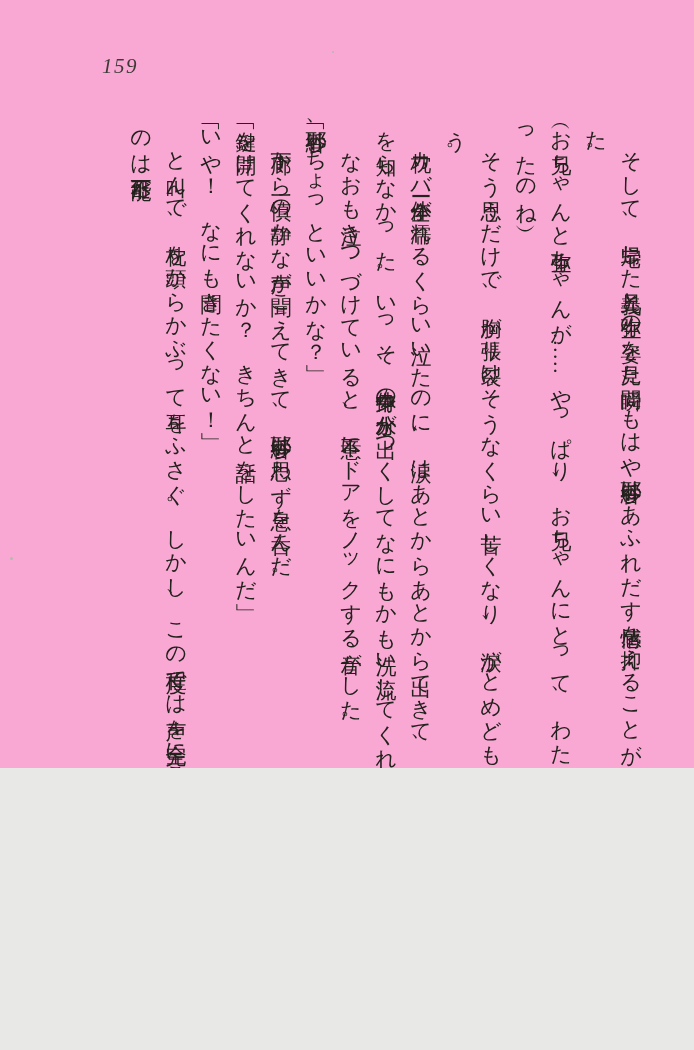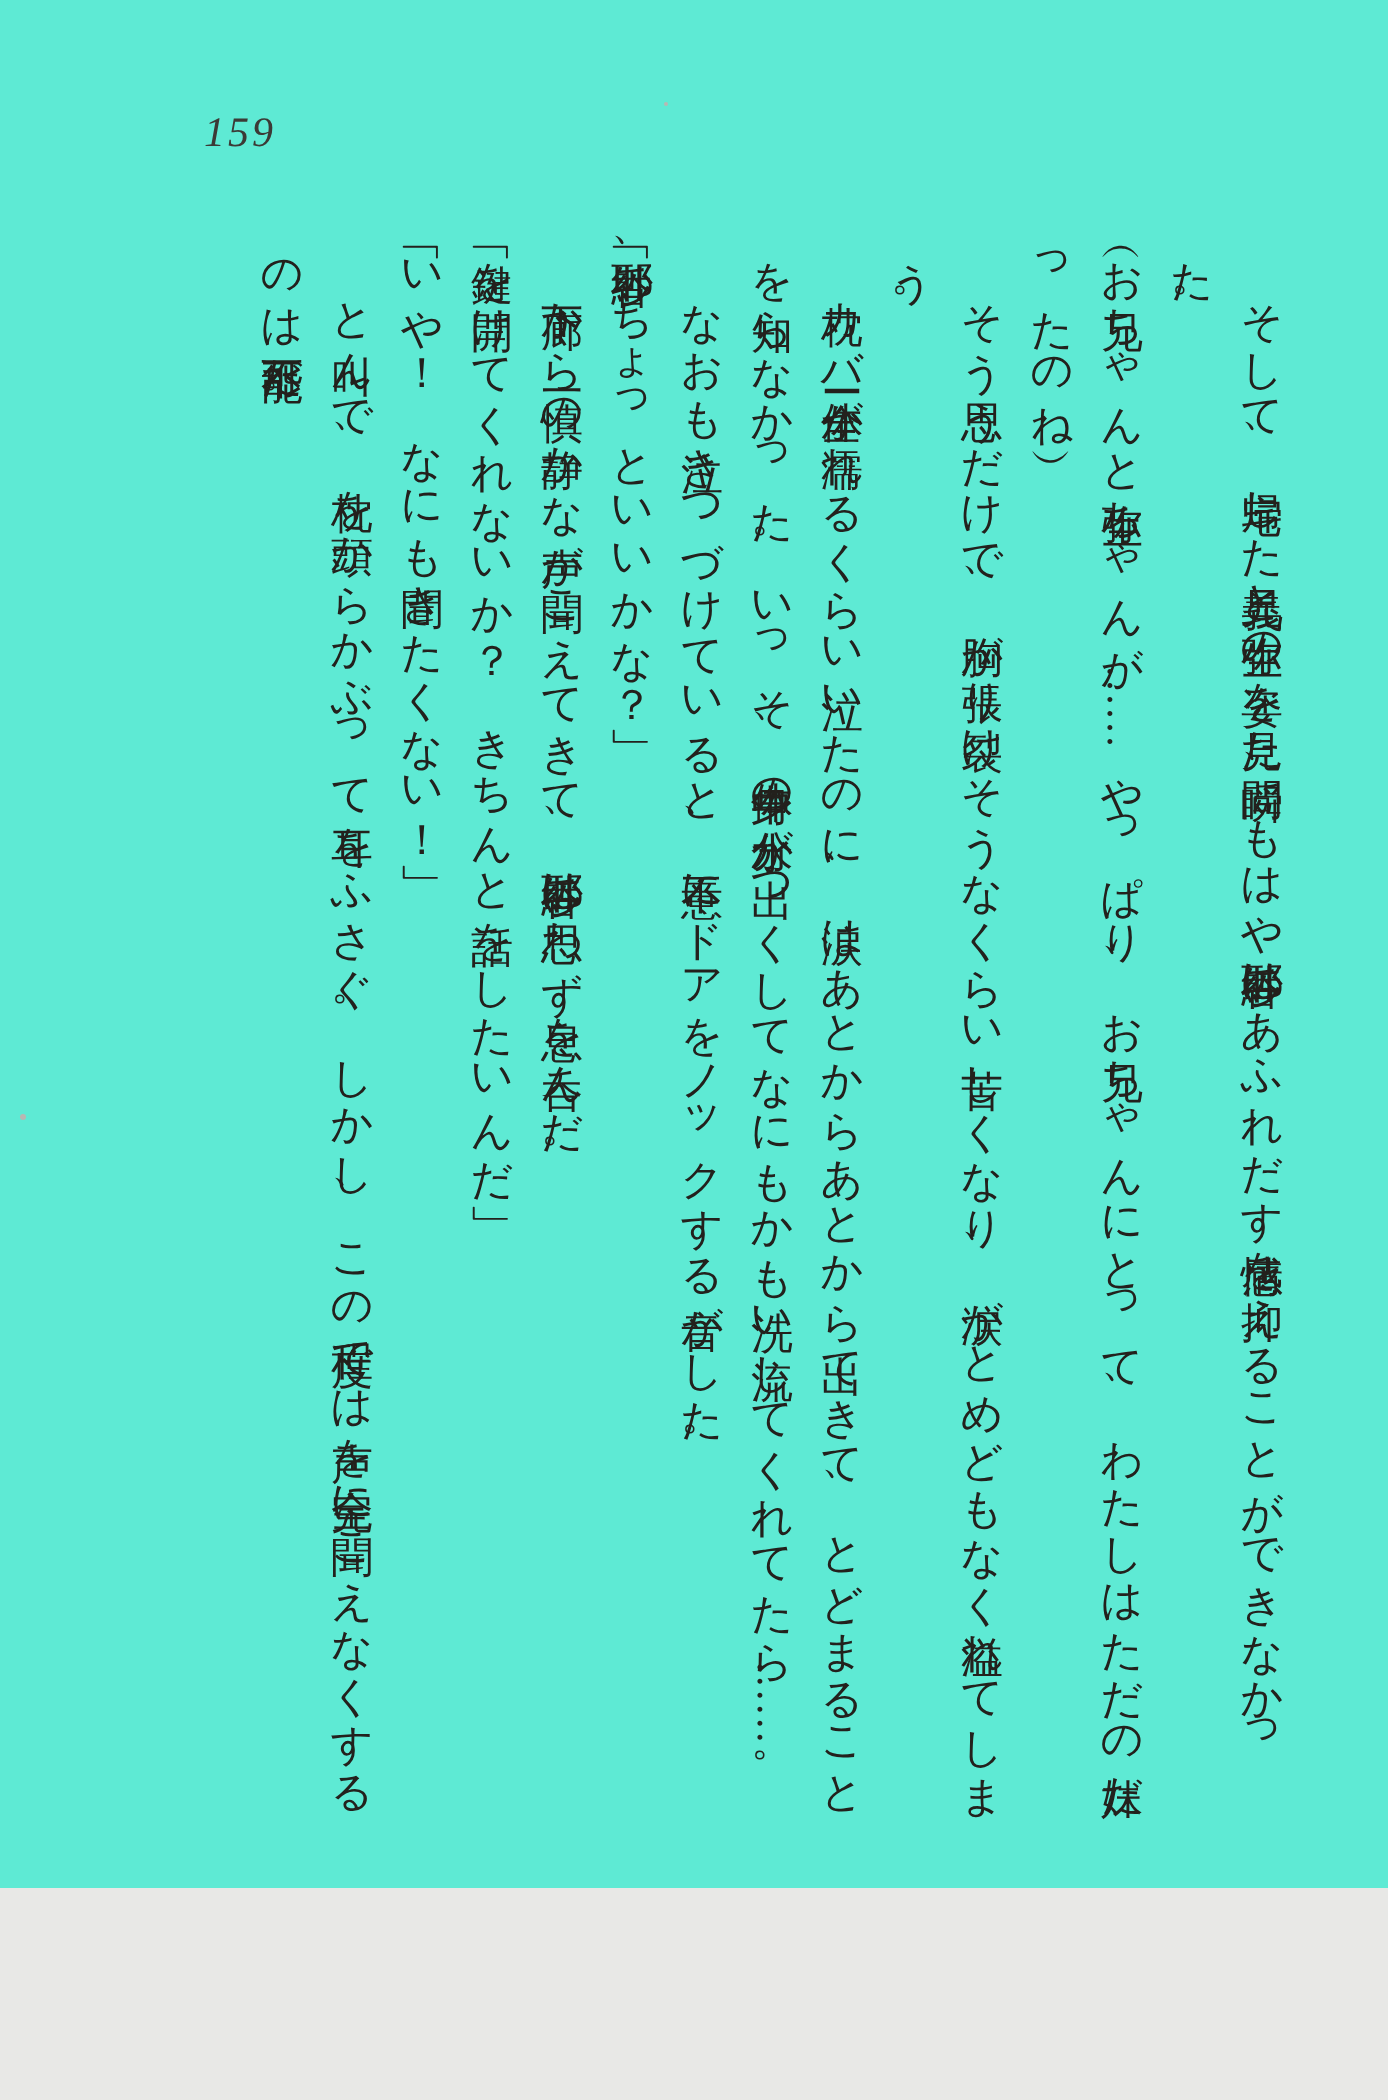--- a/index.html
+++ b/index.html
@@ -3,22 +3,22 @@
 <meta charset="utf-8">
 <style>
   html, body {
     margin: 0;
     padding: 0;
     background: #e8e8e6;
   }
   .page {
     position: relative;
     width: 694px;
-    height: 944px;
-    background: #5eead4;
+    height: 768px;
+    background: #f9a8d4;
     overflow: hidden;
     font-family: "Liberation Serif", "DejaVu Serif", serif;
   }
   .page-number {
     position: absolute;
     top: 54px;
     left: 102px;
     font-style: italic;
     font-size: 21px;
     letter-spacing: 1.5px;

